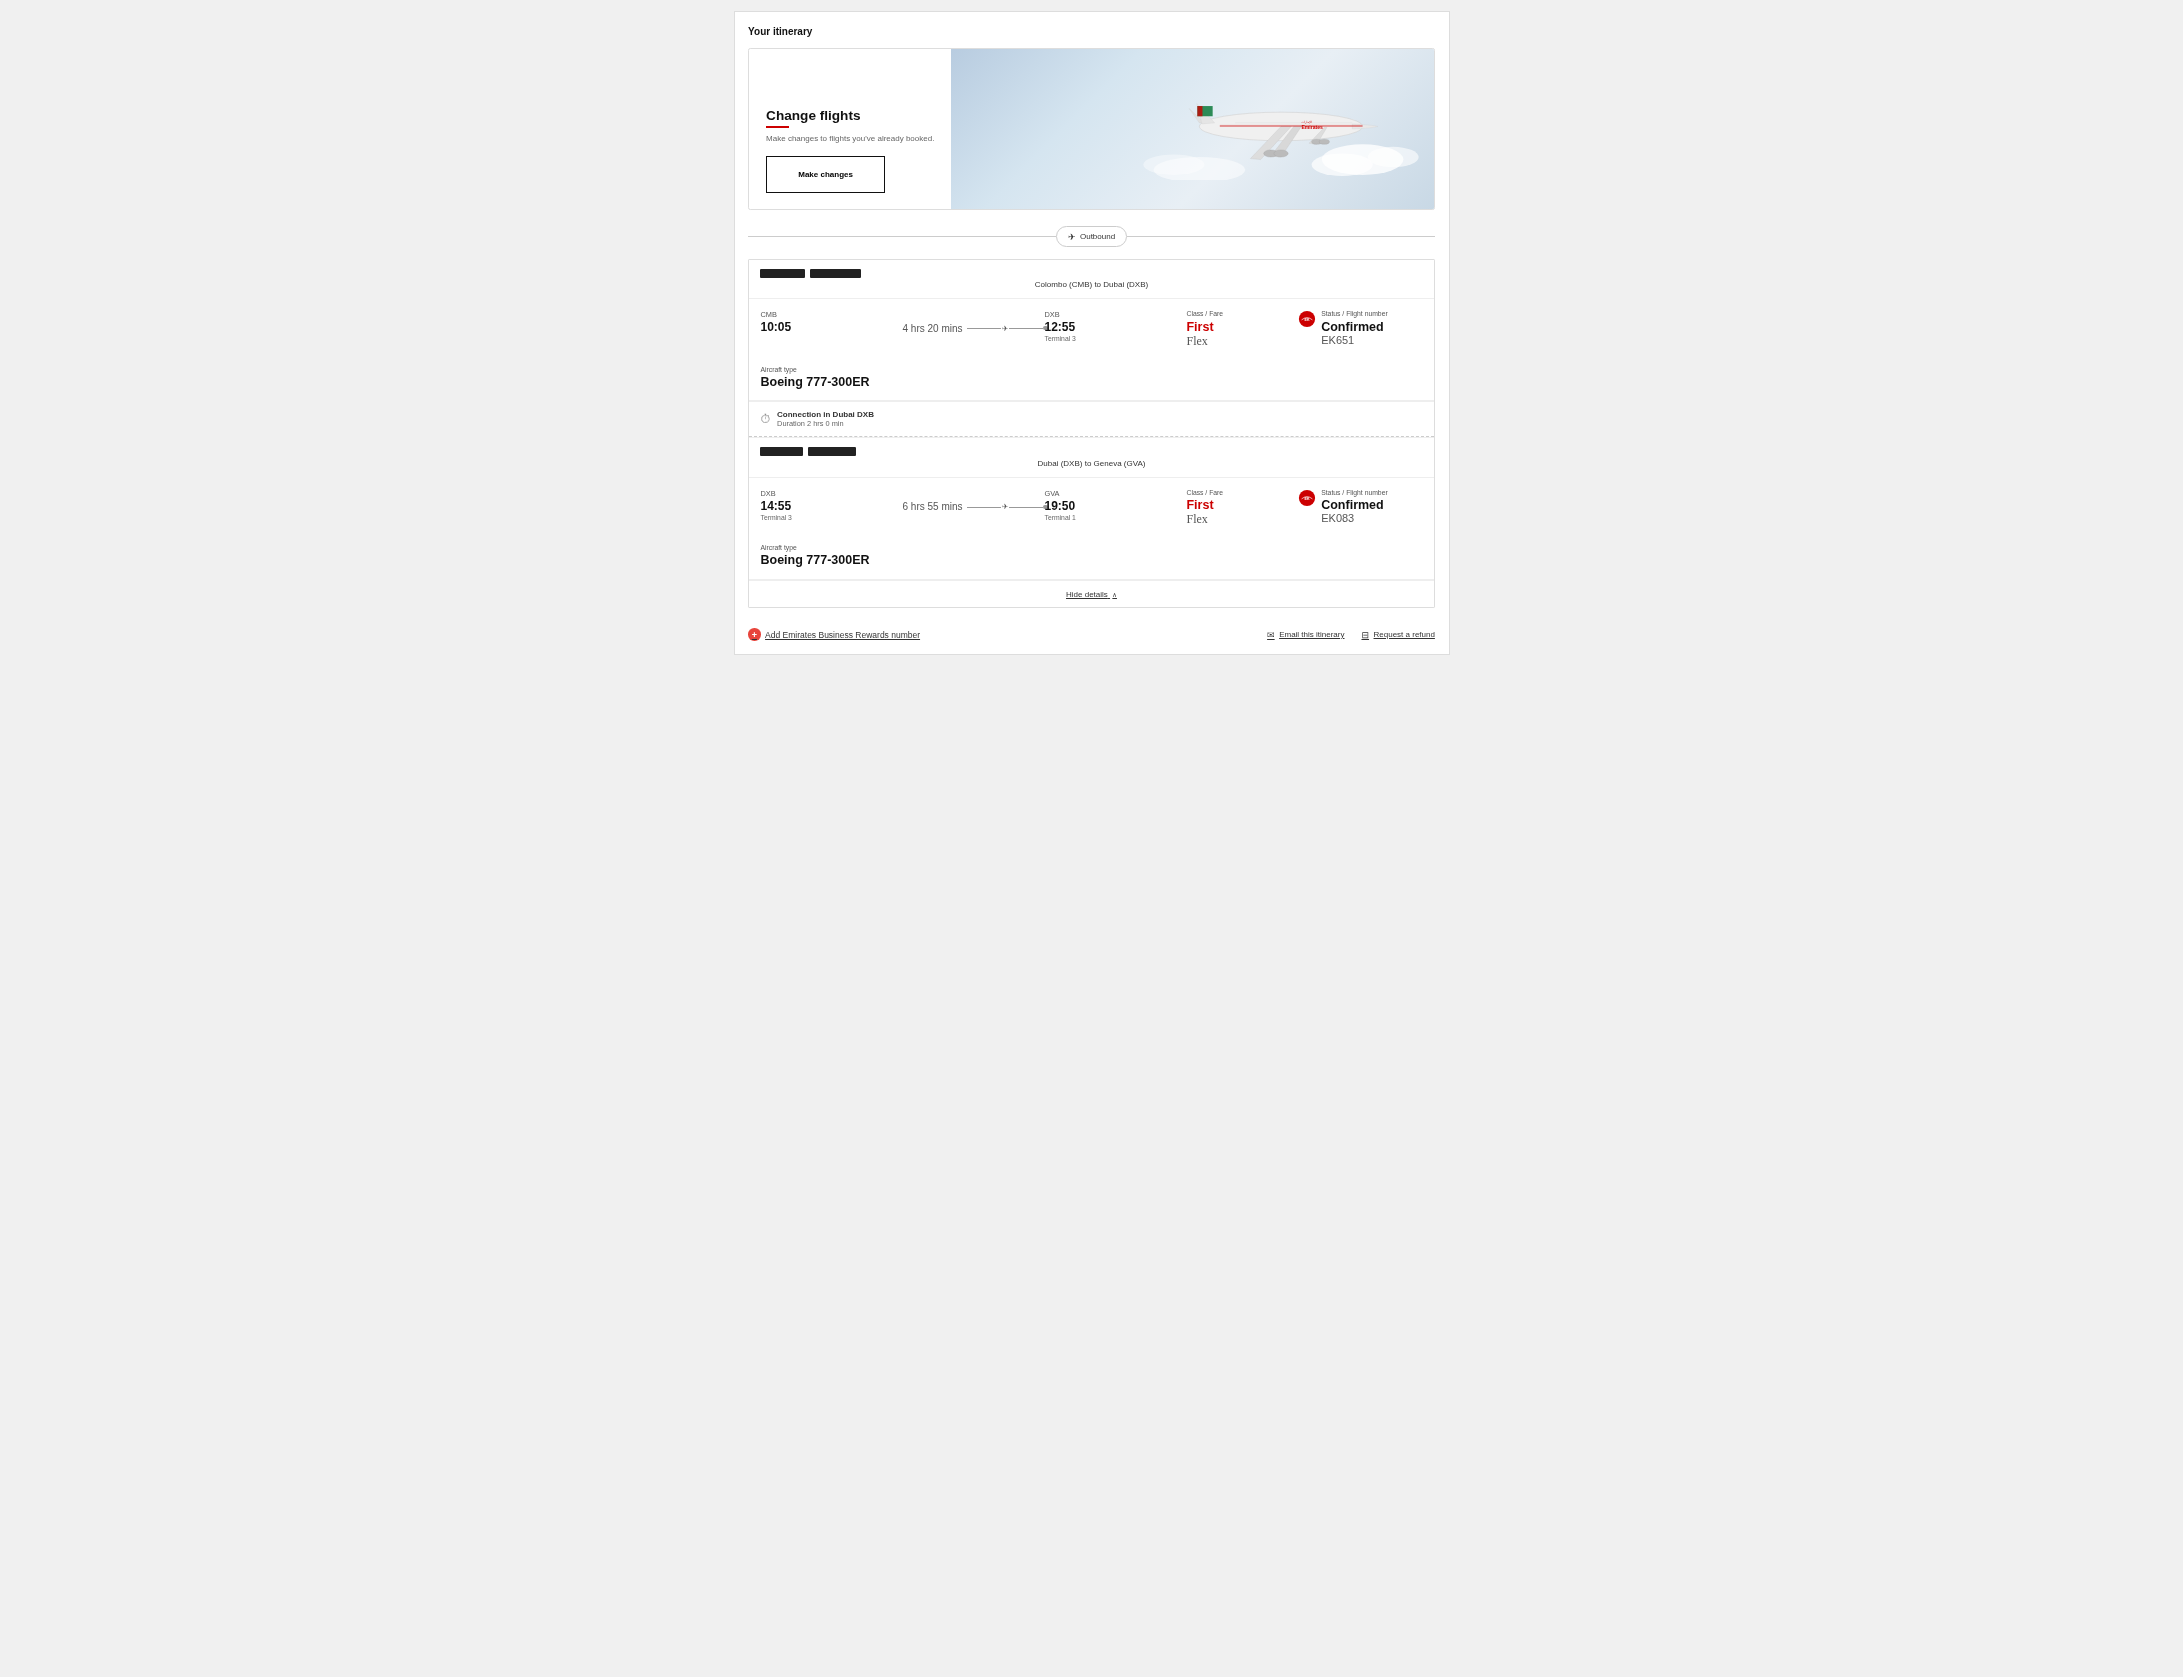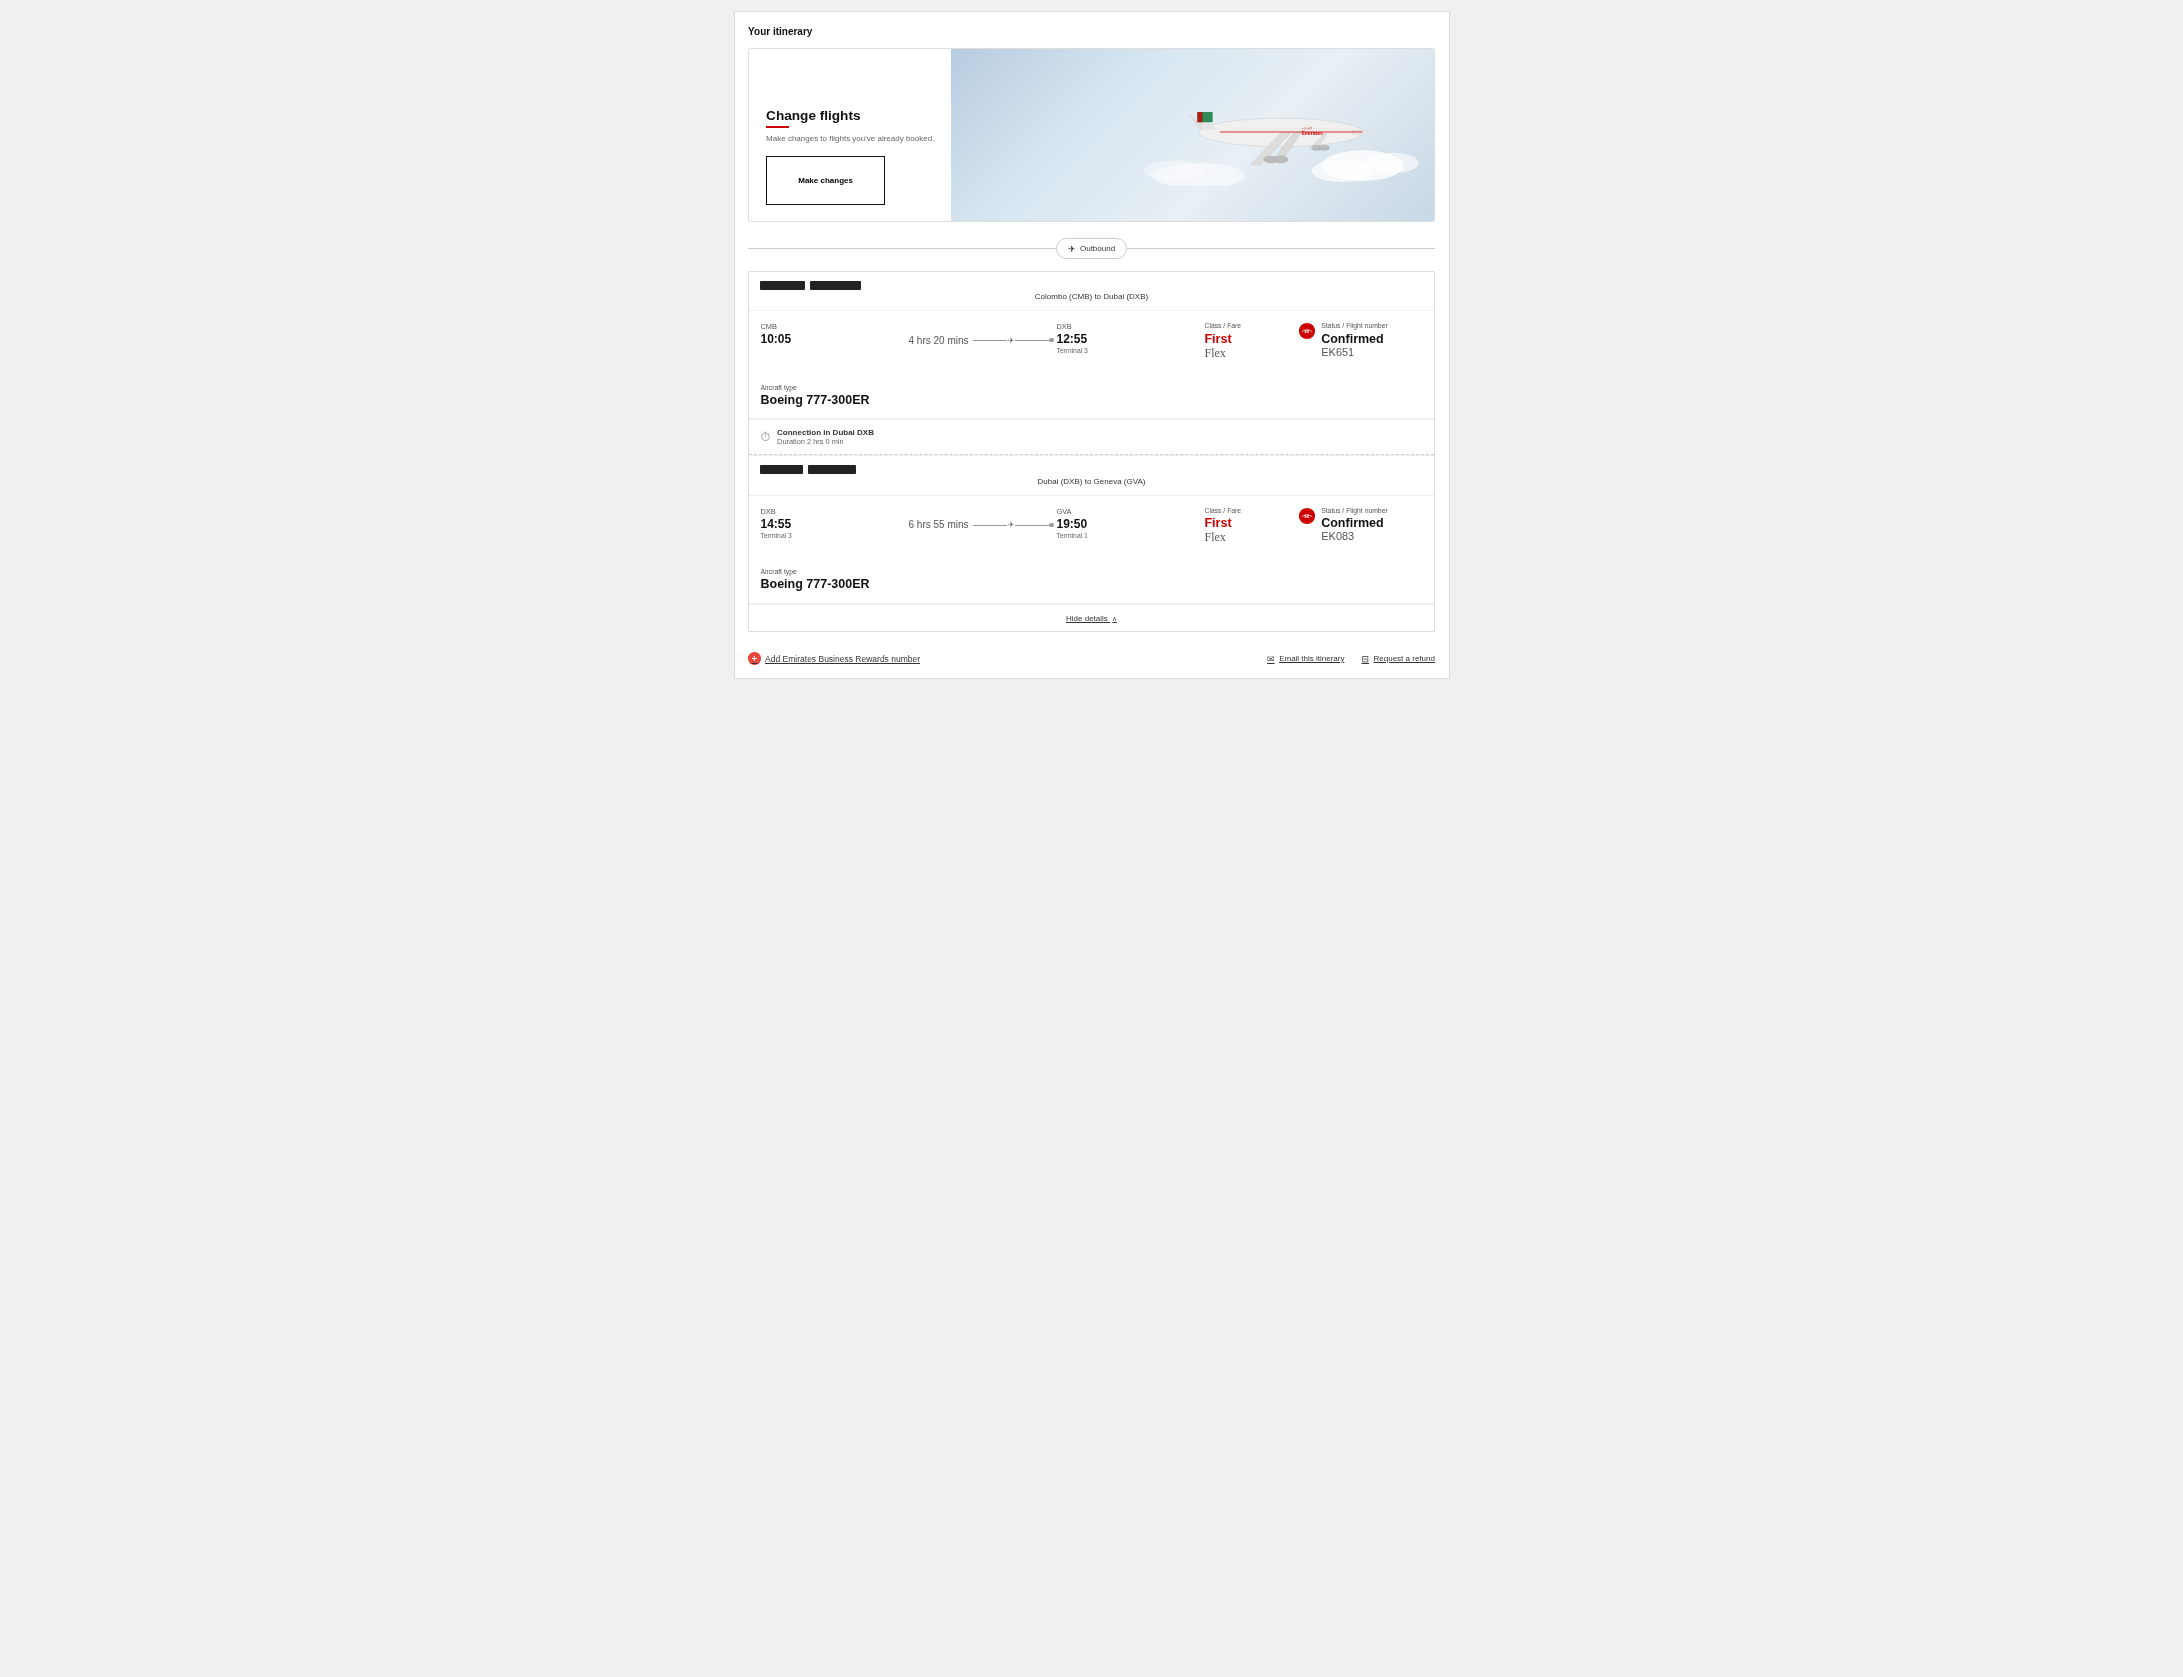--- a/index.html
+++ b/index.html
@@ -63,21 +63,21 @@
     }
     .banner-subtitle {
       font-size: 8px;
       color: #666;
       margin-top: 5.7px;
       margin-bottom: 13.6px;
     }
     .make-changes-btn {
       border: 1.1px solid #111;
       background: #fff;
-      padding: 19px 17px;
+      padding: 13px 17px;
       font-size: 8px;
       font-weight: bold;
       cursor: pointer;
       width: 119px;
       text-align: center;
     }
     .banner-image {
       flex: 1;
       background: linear-gradient(135deg, #b8cce0 0%, #d5e5f0 30%, #e8eff5 60%, #c8d8e5 100%);
       position: relative;
@@ -144,21 +144,21 @@
       font-size: 8px;
       color: #333;
       text-align: center;
     }
     .flight-details {
       display: grid;
       grid-template-columns: 125px 125px 125px 1fr 125px;
       padding: 11.4px 11.4px;
       border-bottom: 0.6px solid #eee;
       align-items: start;
-      gap: 23px;
+      gap: 17px;
     }
     .flight-time-block {}
     .airport-code {
       font-size: 7.4px;
       color: #555;
       margin-bottom: 1.1px;
     }
     .departure-time {
       font-size: 12px;
       font-weight: bold;

